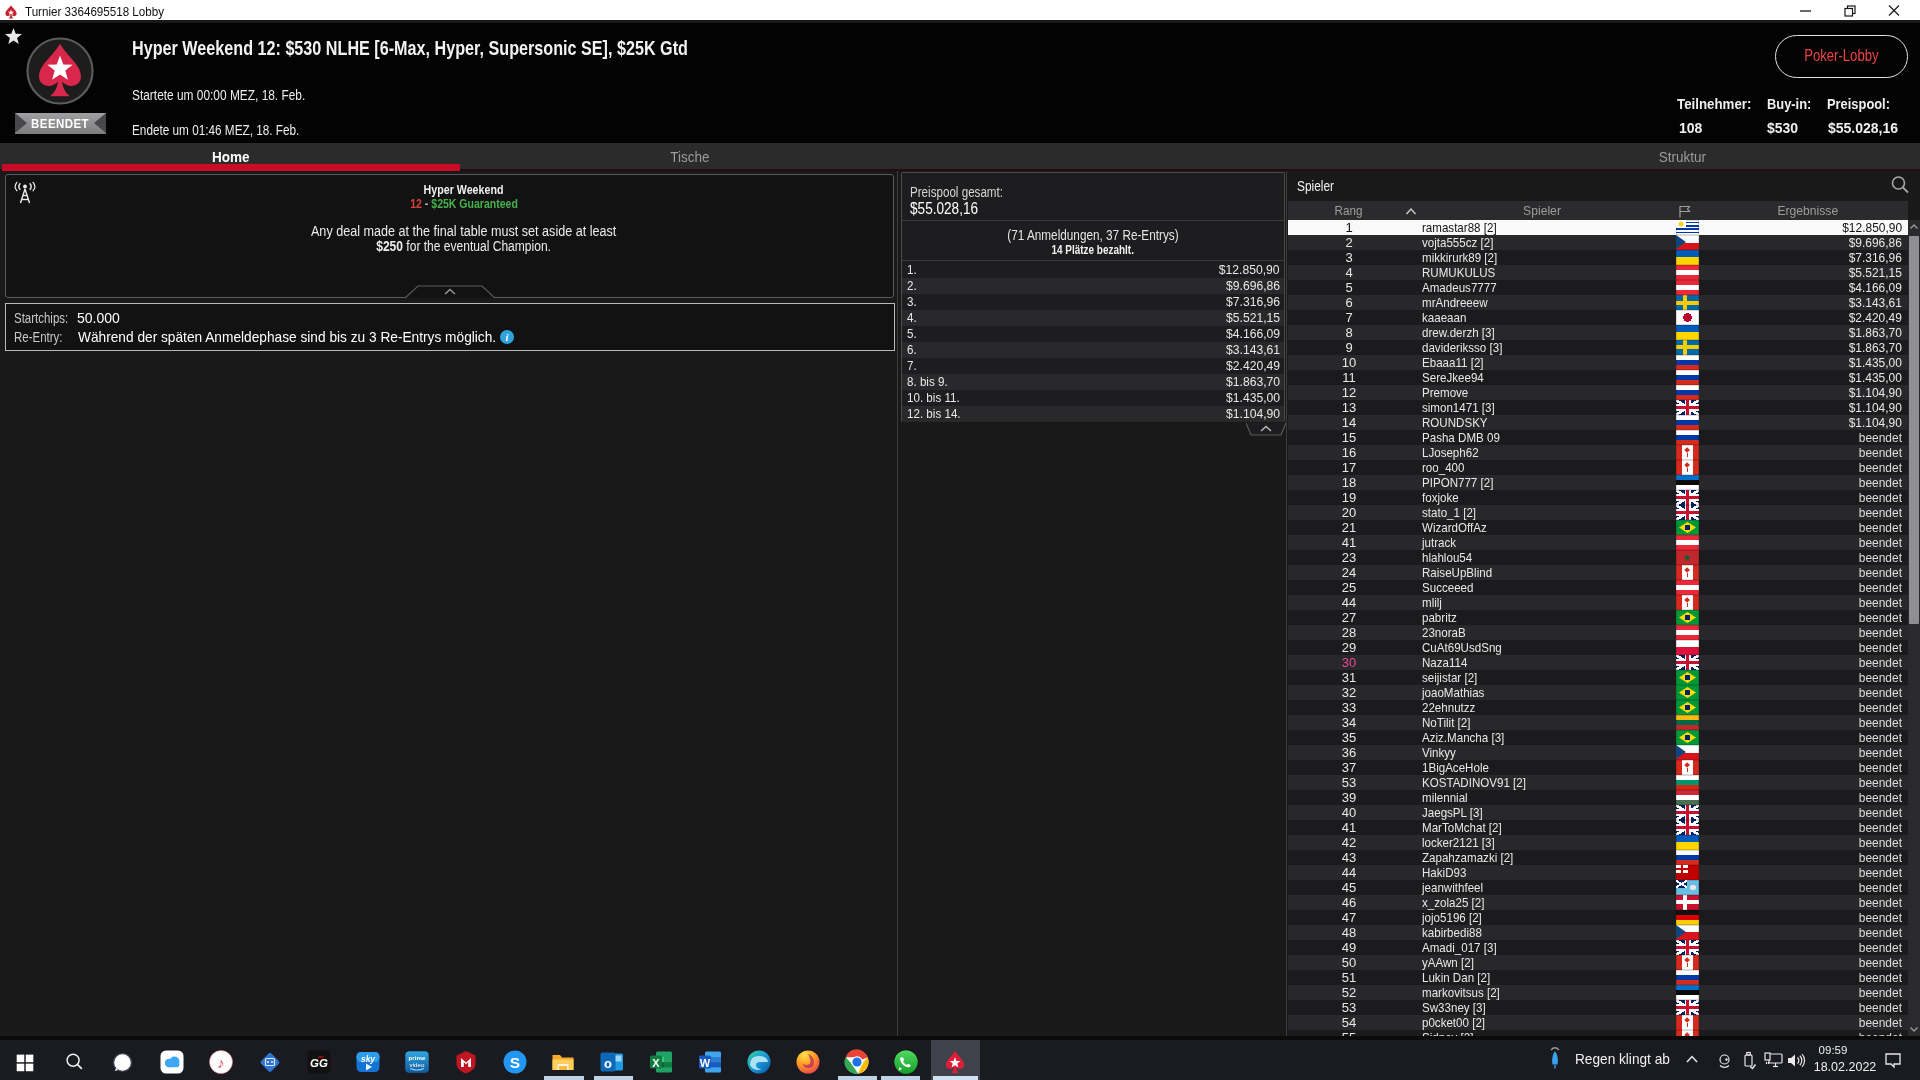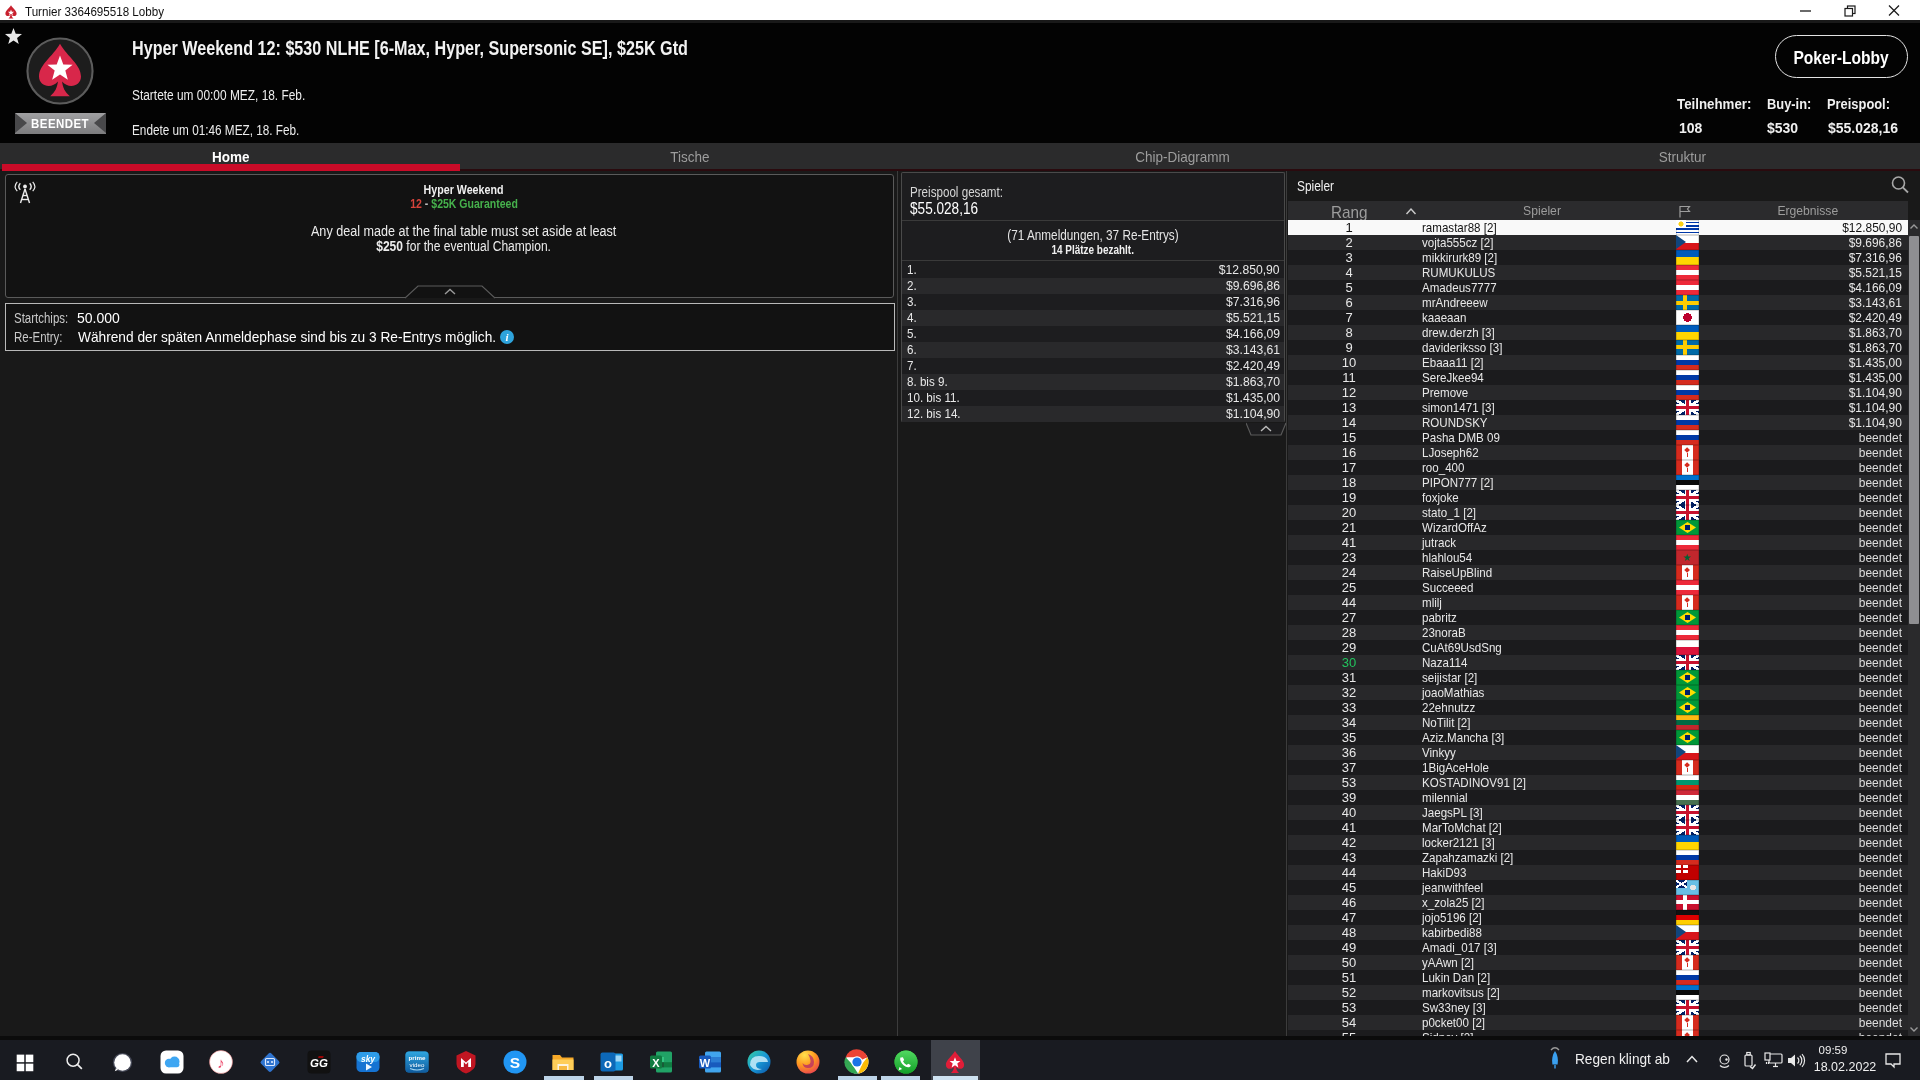--- a/index.html
+++ b/index.html
@@ -80,34 +80,33 @@
 <path d="M50 28 L54.7 40.6 L68 41 L57.6 49.4 L61.2 62.4 L50 55 L38.8 62.4 L42.4 49.4 L32 41 L45.3 40.6 Z" fill="#fff"></path>
 </svg>
 <div class="abs" style="left:15px;top:90px;width:91px;height:21px;background:linear-gradient(#a0a0a2,#7c7c7e)"></div>
 <div class="abs" style="left:15px;top:90px;border-top:10.5px solid transparent;border-bottom:10.5px solid transparent;border-left:12px solid #48484a;width:0"></div>
 <div class="abs" style="left:94px;top:90px;border-top:10.5px solid transparent;border-bottom:10.5px solid transparent;border-right:12px solid #48484a;width:0"></div>
 <span class="abs cx" style="left:15px;top:93px;width:91px;font-size:13.5px;font-weight:bold;color:#fff"><span class="sx" style="transform:scaleX(.85);letter-spacing:0.5px">BEENDET</span></span>
 <span class="abs sx" style="left:132px;top:13px;font-size:21px;font-weight:bold;color:#f2f2f2;transform:scaleX(.77);transform-origin:0 0">Hyper Weekend 12: $530 NLHE [6-Max, Hyper, Supersonic SE], $25K Gtd</span>
 <span class="abs sx" style="left:132px;top:64px;font-size:14px;color:#ededed;transform:scaleX(.85);transform-origin:0 0">Startete um 00:00 MEZ, 18. Feb.</span>
 <span class="abs sx" style="left:132px;top:99px;font-size:14px;color:#ededed;transform:scaleX(.84);transform-origin:0 0">Endete um 01:46 MEZ, 18. Feb.</span>
 <div class="abs" style="left:1775px;top:12px;width:133px;height:43px;border:1.5px solid #e3e3e3;border-radius:21.5px">
-<span class="abs cx" style="left:0;top:11px;width:100%;font-size:19px;font-weight:bold;color:#ffffff"><span class="sx" style="transform:scaleX(.82)">Poker-Lobby</span></span>
+<span class="abs cx" style="left:0;top:11px;width:100%;font-size:16px;font-weight:normal;color:#ef4444"><span class="sx" style="transform:scaleX(.82)">Poker-Lobby</span></span>
 </div>
 <span class="abs sx" style="left:1677px;top:73px;font-size:14px;font-weight:bold;color:#f0f0f0;transform:scaleX(.95);transform-origin:0 0">Teilnehmer:</span>
 <span class="abs sx" style="left:1767px;top:73px;font-size:14px;font-weight:bold;color:#f0f0f0;transform:scaleX(.92);transform-origin:0 0">Buy-in:</span>
 <span class="abs sx" style="left:1827px;top:73px;font-size:14px;font-weight:bold;color:#f0f0f0;transform:scaleX(.92);transform-origin:0 0">Preispool:</span>
 <span class="abs" style="left:1679px;top:97px;font-size:14px;font-weight:bold;color:#f0f0f0">108</span>
 <span class="abs" style="left:1767px;top:97px;font-size:14px;font-weight:bold;color:#f0f0f0">$530</span>
 <span class="abs" style="left:1828px;top:97px;font-size:14px;font-weight:bold;color:#f0f0f0">$55.028,16</span>
 </div>
 
 <div class="abs" style="left:0;top:143px;width:1920px;height:28px;background:#2b2b2c">
 <span class="abs cx" style="left:0;top:5px;width:462px;font-size:15px;font-weight:bold;color:#fff"><span class="sx" style="transform:scaleX(.9)">Home</span></span>
 <span class="abs cx" style="left:462px;top:5px;width:456px;font-size:15px;color:#9d9d9d"><span class="sx" style="transform:scaleX(.9)">Tische</span></span>
-<span class="abs cx" style="left:935px;top:5px;width:496px;font-size:15px;color:#9d9d9d"><span class="sx" style="transform:scaleX(.9)">Chip-Diagramm</span></span>
 <span class="abs cx" style="left:1434px;top:5px;width:496px;font-size:15px;color:#9d9d9d"><span class="sx" style="transform:scaleX(.9)">Struktur</span></span>
 <div class="abs" style="left:0;top:26px;width:1920px;height:2px;background:#2a0a0e"></div>
 <div class="abs" style="left:2px;top:21px;width:458px;height:7px;background:#c90b28"></div>
 </div>
 
 <div class="abs" style="left:897px;top:171px;width:1px;height:865px;background:#3c3c3c"></div>
 <div class="abs" style="left:1286px;top:171px;width:1px;height:865px;background:#3c3c3c"></div>
 
 <div class="abs" style="left:5px;top:174px;width:889px;height:124px;background:#121212;border:1px solid #5a5a5a;border-radius:3px"></div>
 <svg class="abs" style="left:12px;top:181px" width="26" height="24" viewBox="0 0 26 24" fill="none" stroke="#ececec" stroke-width="1.4">
@@ -188,21 +187,21 @@
 <path d="M0 1 L5 13 L35 13 L40 1" fill="#1d1d1f" stroke="#5a5a5a" stroke-width="1.2"></path>
 <path d="M15 9 L20 4.5 L25 9" fill="none" stroke="#bbb" stroke-width="1.4"></path>
 </svg>
 
 <span class="abs sx" style="left:1297px;top:178px;font-size:14px;color:#f0f0f0;transform:scaleX(.85);transform-origin:0 0">Spieler</span>
 <svg class="abs" style="left:1890px;top:175px" width="20" height="20" viewBox="0 0 20 20">
     <circle cx="8.5" cy="8" r="6" fill="none" stroke="#a8a8a8" stroke-width="1.6"></circle>
     <line x1="12.8" y1="12.3" x2="18" y2="17.5" stroke="#a8a8a8" stroke-width="1.8"></line>
   </svg>
 <div class="abs" style="left:1288px;top:201px;width:620px;height:19px;background:#2b2b2d">
-<span class="abs cx" style="left:0;top:2px;width:122px;font-size:17px;color:#9d9d9d"><span class="sx" style="transform:scaleX(.9)">Rang</span></span>
+<span class="abs cx" style="left:0;top:2px;width:122px;font-size:13px;color:#9d9d9d"><span class="sx" style="transform:scaleX(.9)">Rang</span></span>
 <svg class="abs" style="left:117px;top:6px" width="12" height="9" viewBox="0 0 12 9">
       <path d="M1.5 7 L6 2 L10.5 7" fill="none" stroke="#c9c9c9" stroke-width="1.5"></path>
     </svg>
 <span class="abs cx" style="left:134px;top:2px;width:240px;font-size:13.5px;color:#9d9d9d"><span class="sx" style="transform:scaleX(.9)">Spieler</span></span>
 <svg class="abs" style="left:390px;top:4px" width="14" height="13" viewBox="0 0 14 13">
       <path d="M2 1 L2 12.5 M2.5 1.5 L11.5 1.5 L9.5 4 L11.5 6.5 L2.5 6.5" fill="none" stroke="#9d9d9d" stroke-width="1.2"></path>
     </svg>
 <span class="abs cx" style="left:380px;top:2px;width:280px;font-size:13.5px;color:#9d9d9d"><span class="sx" style="transform:scaleX(.9)">Ergebnisse</span></span>
 </div>
 <div class="prow" style="top:220px;background:#f9f9f9">
@@ -373,21 +372,21 @@
     <span class="fl fl-at"></span>
     <span class="prs" style="color:#dedede">beendet</span>
   </div>
 <div class="prow" style="top:640px;background:#1b1b1d">
     <span class="prk" style="color:#e8e8e8">29</span>
     <span class="pnm" style="color:#e8e8e8">CuAt69UsdSng</span>
     <span class="fl fl-pl"></span>
     <span class="prs" style="color:#dedede">beendet</span>
   </div>
 <div class="prow" style="top:655px;background:#28282a">
-    <span class="prk" style="color:#22c55e">30</span>
+    <span class="prk" style="color:#ec4899">30</span>
     <span class="pnm" style="color:#e8e8e8">Naza114</span>
     <span class="fl fl-gb"></span>
     <span class="prs" style="color:#dedede">beendet</span>
   </div>
 <div class="prow" style="top:670px;background:#1b1b1d">
     <span class="prk" style="color:#e8e8e8">31</span>
     <span class="pnm" style="color:#e8e8e8">seijistar [2]</span>
     <span class="fl fl-br"></span>
     <span class="prs" style="color:#dedede">beendet</span>
   </div>

